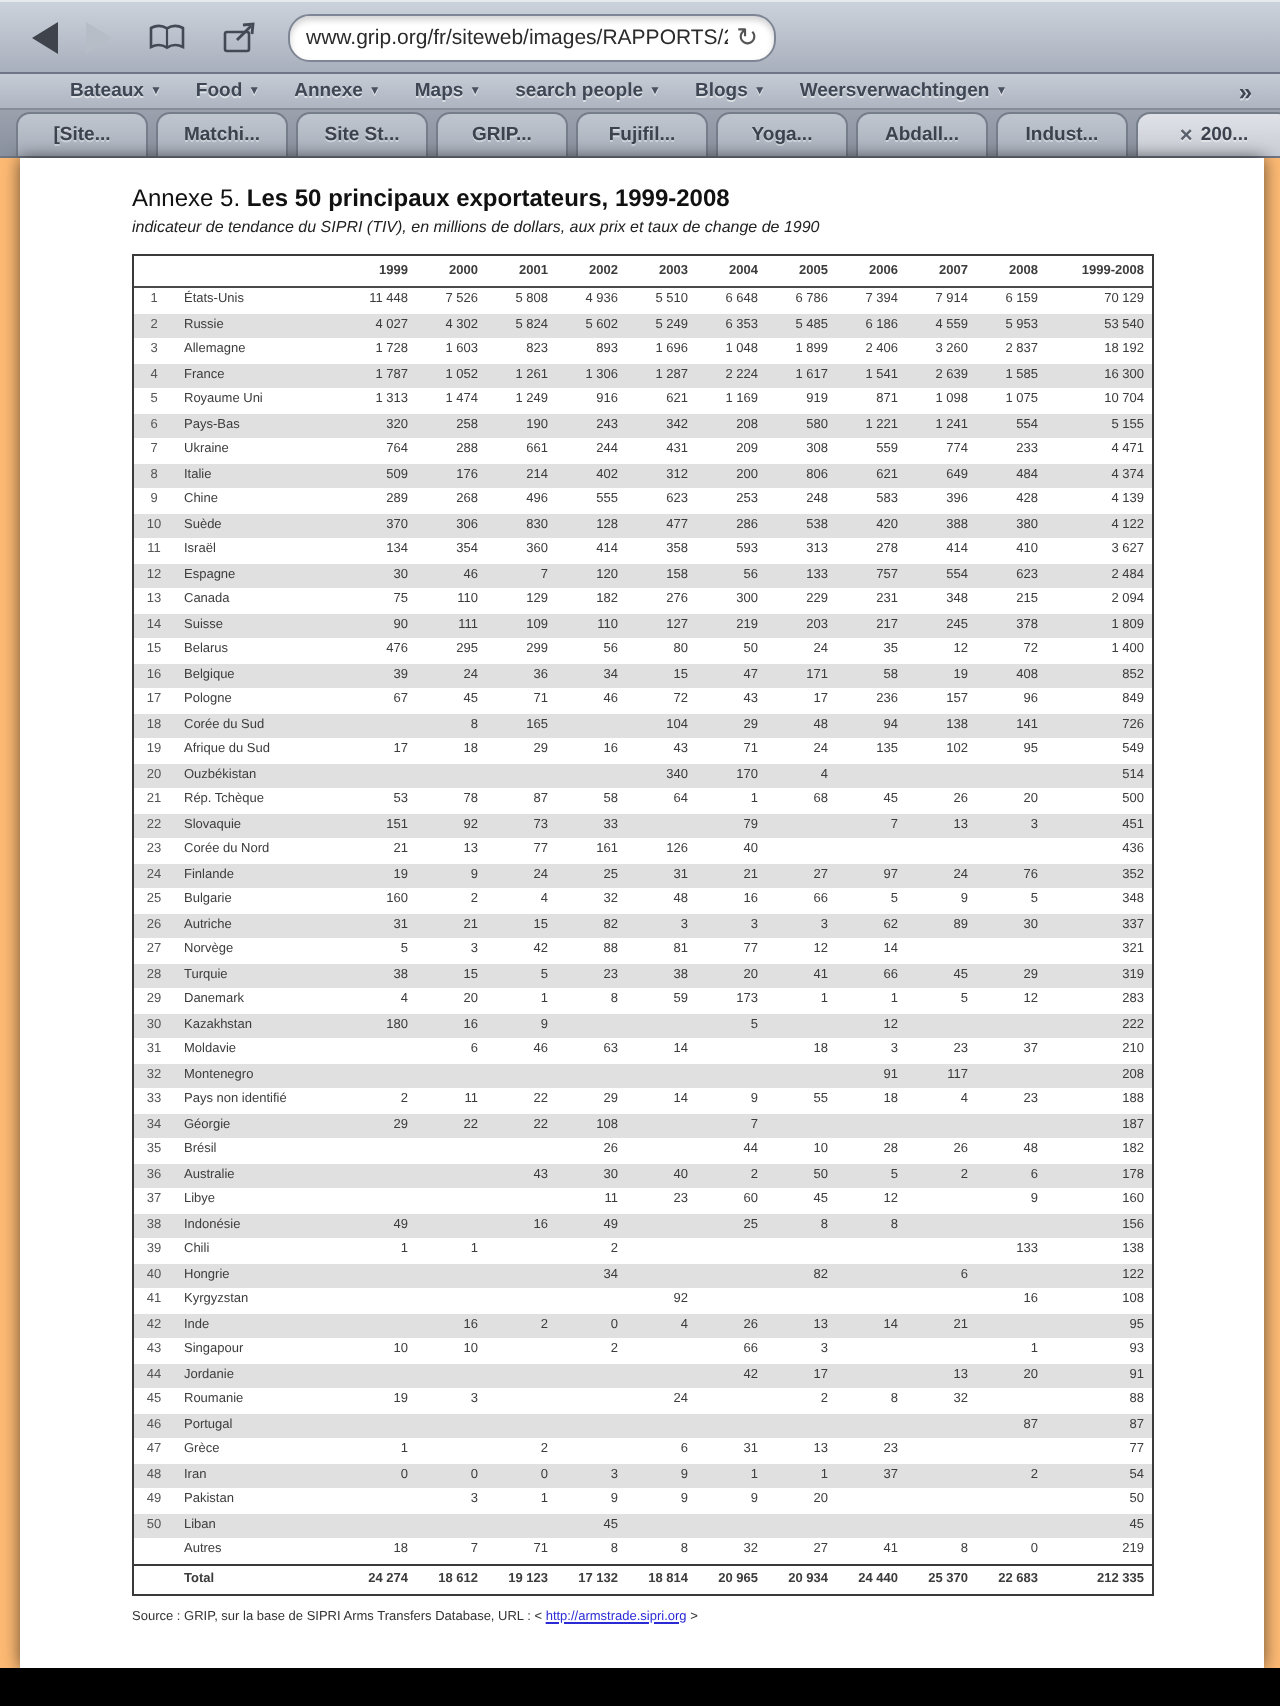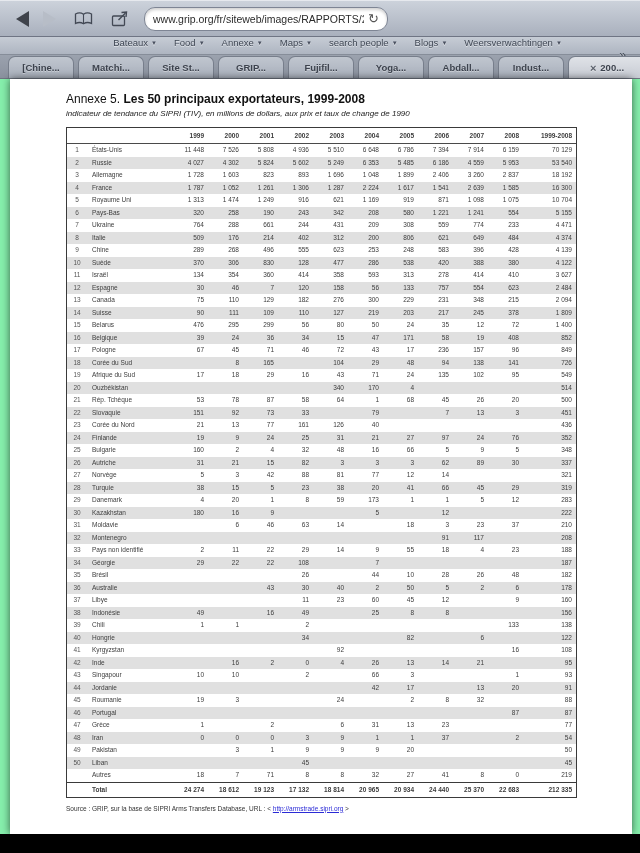--- a/index.html
+++ b/index.html
@@ -27,40 +27,40 @@
     border-radius:11px;display:flex;align-items:center;box-sizing:border-box;padding:0 8px;
     box-shadow:inset 0 2px 3px rgba(0,0,0,.18);font-size:10.5px;color:#2b2b2b;}
   .url-text{flex:1;white-space:nowrap;overflow:hidden;}
   .reload{color:#555;font-size:13px;line-height:13px;margin-left:4px;}
   .search-field{margin-left:7px;width:134px;height:24px;background:#fff;border:1px solid #7e8594;
     border-radius:13px;display:flex;align-items:center;box-sizing:border-box;padding:0 12px;
     box-shadow:inset 0 2px 3px rgba(0,0,0,.18);font-size:10.5px;color:#9aa0a8;}
 
   
   .bookmarks-bar{height:17px;background:linear-gradient(#c6ccd5,#aeb5c1);border-bottom:1px solid #868d99;
-    display:flex;align-items:center;font-size:9.5px;font-weight:normal;color:#3f4754;
-    text-shadow:0 1px 0 rgba(255,255,255,.55);flex-direction:column;}
+    display:flex;align-items:center;font-size:9.5px;font-weight:bold;color:#3f4754;
+    text-shadow:0 1px 0 rgba(255,255,255,.55);}
   .bm-list{display:flex;gap:17px;padding-left:35px;}
   .bm-item{display:flex;align-items:center;gap:3px;}
   .bm-caret{font-size:6px;color:#4a5160;}
   .bm-more{margin-left:auto;padding-right:14px;font-size:12px;}
 
   
   .tab-bar{height:24px;background:linear-gradient(#9ba2ae,#8a919e);display:flex;align-items:flex-end;
     padding:0 6px;box-sizing:border-box;border-bottom:1px solid #70record;border-bottom:1px solid #707683;}
   .tab{height:21px;flex:0 0 64px;margin:0 2px;border:1px solid #777e8b;border-bottom:none;
     border-radius:7px 7px 0 0;background:linear-gradient(#c0c6cf,#a9b0bc);
     display:flex;align-items:center;justify-content:center;gap:4px;
     font-size:9.5px;font-weight:bold;color:#3d434e;text-shadow:0 1px 0 rgba(255,255,255,.4);
     white-space:nowrap;overflow:hidden;}
   .tab.active{flex:0 0 76px;background:linear-gradient(#dfe2e7,#c8ccd4);}
   .tab-close{color:#5c626d;font-size:11px;}
 
   
-  .page{position:relative;height:755px;background:#86efac;}
+  .page{position:relative;height:755px;background:#fdba74;}
   .sheet{position:absolute;top:0;bottom:0;left:10px;right:8px;background:#fff;
     box-shadow:0 0 8px rgba(0,0,0,.6);}
   .doc{padding:13px 0 0 56px;color:#111;}
   .doc-title{font-size:12px;}
   .doc-title b{font-weight:bold;}
   .doc-sub{font-size:8px;font-style:italic;margin-top:3px;color:#222;}
 
   .sipri-table{width:509px;border:1px solid #3a3a3a;margin-top:9px;font-size:6.5px;color:#3c3c3c;}
   .grid{display:grid;grid-template-columns:20px 86px repeat(10,35px) 1fr;}
   .thead{border-bottom:1px solid #4a4a4a;font-weight:bold;}
@@ -135,21 +135,21 @@
           <span>Weersverwachtingen</span>
           <span class="bm-caret">▼</span>
         </span>
       </div>
     <div class="bm-more">»</div>
   </div>
 
   <div class="tab-bar">
 
   <div class="tab">
-        <span>[Chine...</span>
+        <span>[Site...</span>
       </div>
       <div class="tab">
         <span>Matchi...</span>
       </div>
       <div class="tab">
         <span>Site St...</span>
       </div>
       <div class="tab">
         <span>GRIP...</span>
       </div>

